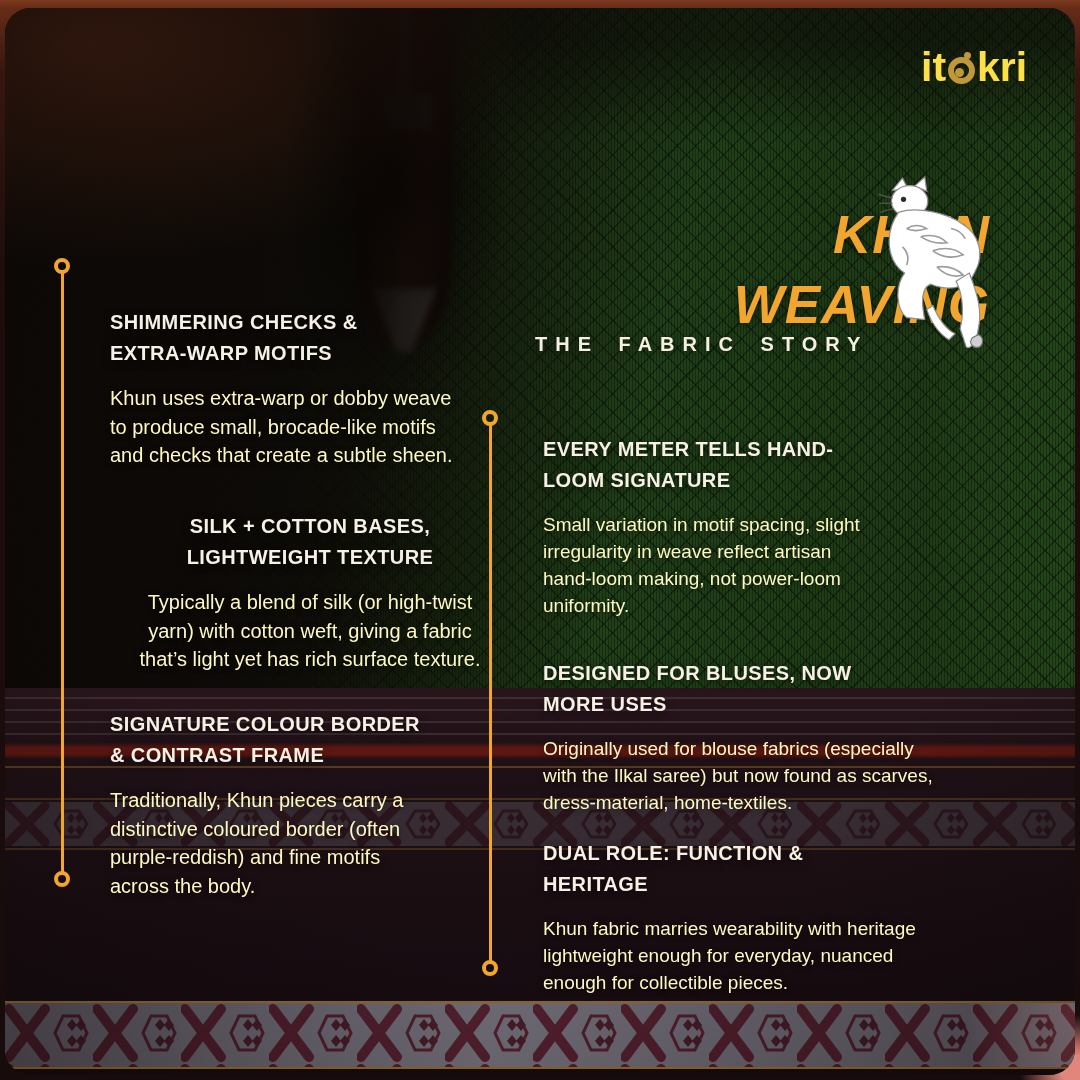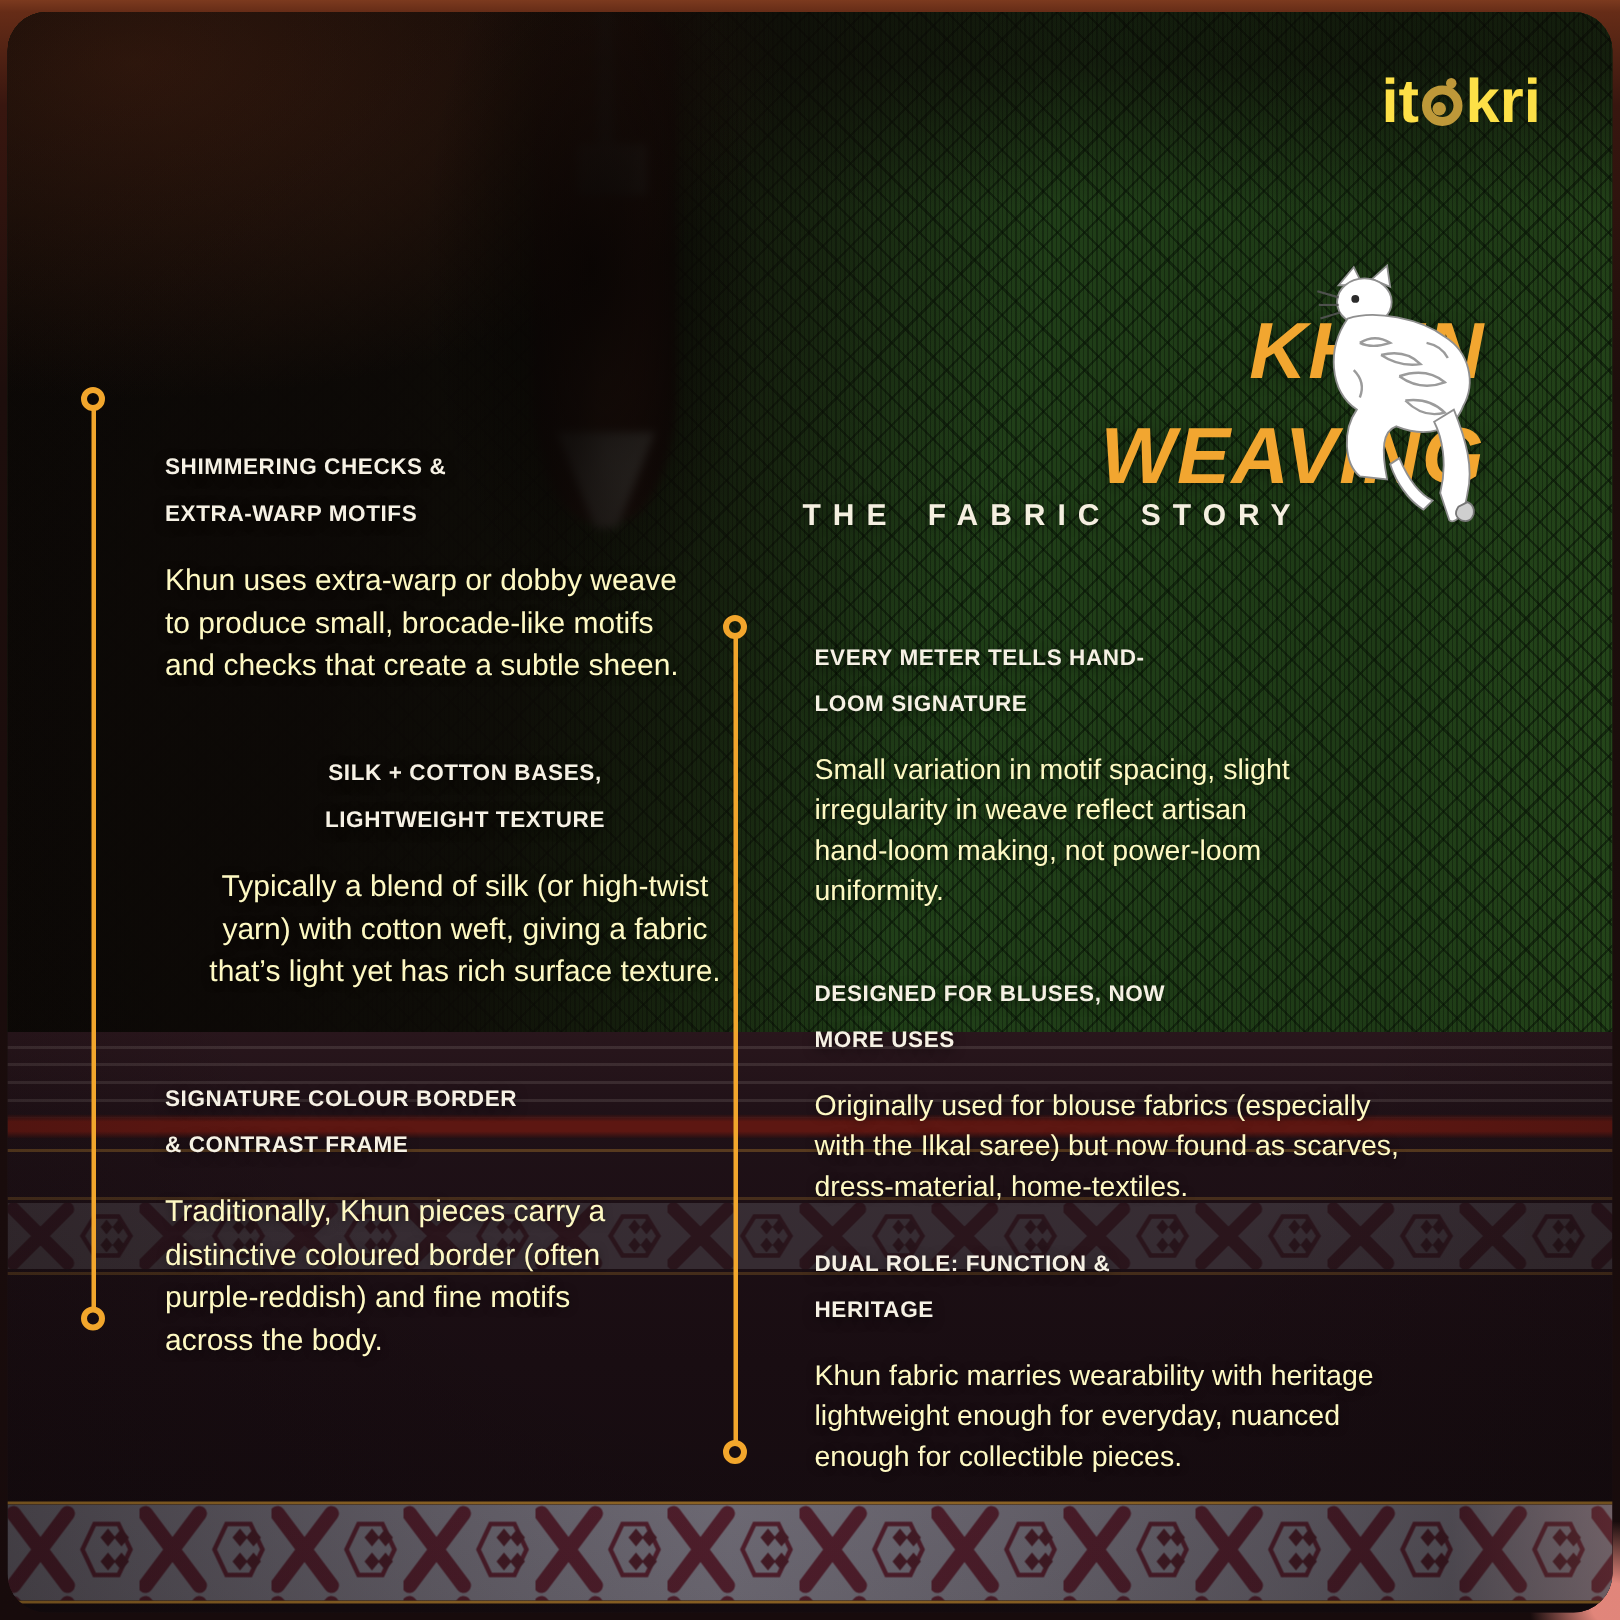--- a/index.html
+++ b/index.html
@@ -81,27 +81,27 @@
   .timeline{position:absolute;width:16px;z-index:2;}
   .tl-left{left:54px;top:258px;height:629px;}
   .tl-right{left:482px;top:410px;height:566px;}
   .tl-dot{position:absolute;left:0;width:16px;height:16px;box-sizing:border-box;
     border:4.5px solid #F2A62C;border-radius:50%;background:transparent;}
   .tl-dot.top{top:0;} .tl-dot.bottom{bottom:0;}
   .tl-rule{position:absolute;left:6.5px;top:14px;bottom:14px;width:3.5px;background:#F2A62C;border-radius:2px;}
 
   
   .card{position:absolute;z-index:2;}
-  .card h2{margin:0 0 15px;font-size:15px;line-height:31px;font-weight:bold;
+  .card h2{margin:11px 0 15px;font-size:20px;line-height:31px;font-weight:bold;
     color:#F6F1E4;letter-spacing:.4px;white-space:pre-line;text-shadow:0 2px 8px rgba(0,0,0,.55);}
   .card p{margin:0;font-size:20px;line-height:28.5px;color:#fef9c3;white-space:pre-line;
     text-shadow:0 1px 6px rgba(0,0,0,.5);}
   .s1{left:110px;top:296px;width:400px;}
   .s2{left:110px;top:500px;width:400px;text-align:center;}
-  .s3{left:110px;top:717px;width:420px;}
+  .s3{left:110px;top:698px;width:420px;}
   .s4{left:543px;top:423px;width:440px;}
   .s5{left:543px;top:647px;width:470px;}
   .s6{left:543px;top:827px;width:470px;}
   .right-card p{font-size:19px;line-height:27px;}
 </style>
 </head>
 <body>
 
 <div class="canvas">
 

